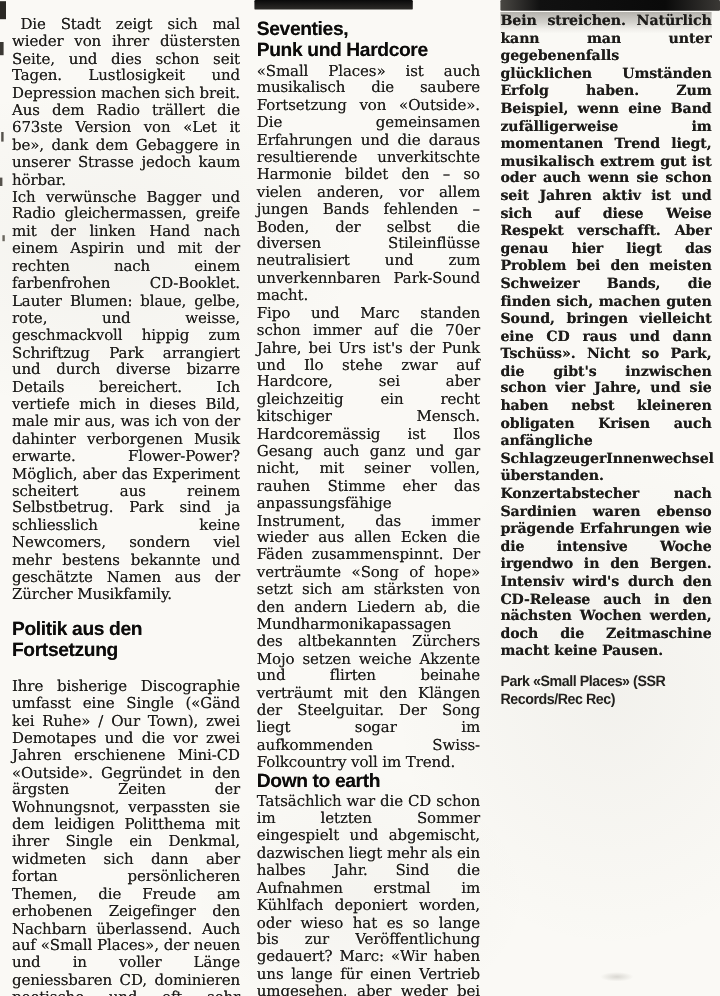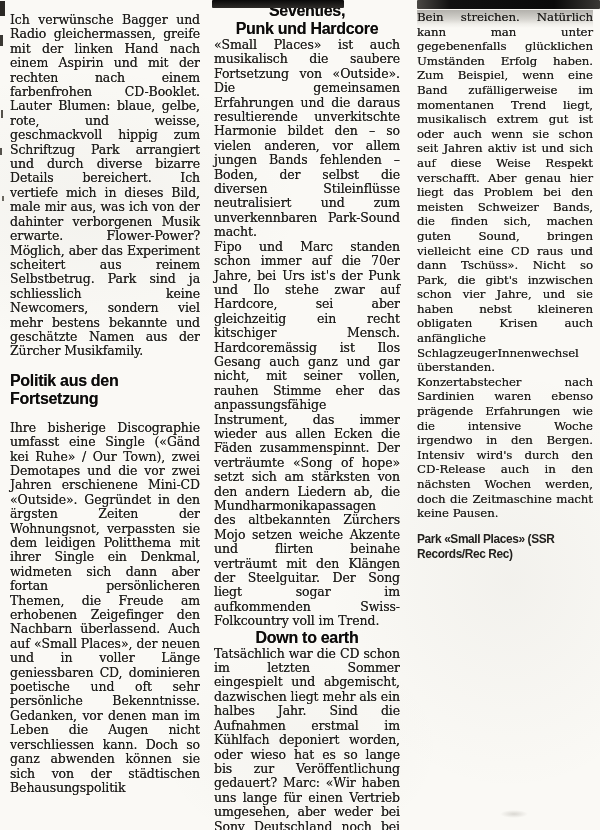--- a/index.html
+++ b/index.html
@@ -23,34 +23,34 @@
   .col3{left:417px;width:176px;}
   p.body{
     margin:0;
     font-size:12.5px;line-height:14.4px;
     text-align:justify;
     letter-spacing:-0.1px;
     text-shadow:0 0 0.5px rgba(30,28,25,0.75);
     -webkit-hyphens:auto;hyphens:auto;
   }
   .col1 p.body.firstp{text-indent:7px;}
-  .col3 p.body{font-size:11.8px;line-height:14.6px;}
+  .col3 p.body{font-size:11.8px;line-height:14.6px;font-weight:bold;}
   h2.heading{
     margin:0;
     font-family:"Liberation Sans", sans-serif;
     font-weight:bold;
     font-size:16px;line-height:18px;
     letter-spacing:-0.3px;
     color:#0c0b0a;
     white-space:pre-line;
     text-shadow:0 0 0.5px rgba(10,10,10,0.6);
   }
   .col1 h2.heading{margin-top:13px;margin-bottom:13px;}
-  .h-top{position:relative;padding-top:2px;margin-bottom:8px;text-align:center;}
-  .h-mid{margin-top:23px;margin-bottom:13px;text-align:center;}
+  .h-top{position:relative;padding-top:16px;margin-bottom:8px;}
+  .h-mid{margin-top:23px;margin-bottom:13px;}
   .crop-bar{
     position:absolute;top:0;left:0;height:8px;
     background:linear-gradient(to bottom,#0a0a0a,#2e2c29);
     border-radius:1px;
   }
   .bar2{width:132px;top:0;left:-2px;z-index:3;}
   .bar3{width:183px;height:9px;left:0;
     background:linear-gradient(to right,#4a4844 0%,#111 18%,#0a0a0a 75%,#3a3835 100%);}
   .col3 .textwrap{margin-top:10px;}
   .wash-first{
@@ -85,20 +85,21 @@
 <div class="page">
 
   <div class="artifact a1"></div>
   <div class="artifact a2"></div>
   <div class="artifact a3"></div>
   <div class="artifact a4"></div>
   <div class="artifact a5"></div>
   <div class="smudge"></div>
 
   <div class="col col1">
+    <p class="body firstp">Die Stadt zeigt sich mal wieder von ihrer düstersten Seite, und dies schon seit Tagen. Lustlosigkeit und Depression machen sich breit. Aus dem Radio trällert die 673ste Version von «Let it be», dank dem Gebaggere in unserer Strasse jedoch kaum hörbar.</p>
     <p class="body">Ich verwünsche Bagger und Radio gleichermassen, greife mit der linken Hand nach einem Aspirin und mit der rechten nach einem farbenfrohen CD-Booklet. Lauter Blumen: blaue, gelbe, rote, und weisse, geschmackvoll hippig zum Schriftzug Park arrangiert und durch diverse bizarre Details bereichert. Ich vertiefe mich in dieses Bild, male mir aus, was ich von der dahinter verborgenen Musik erwarte. Flower-Power? Möglich, aber das Experiment scheitert aus reinem Selbstbetrug. Park sind ja schliesslich keine Newcomers, sondern viel mehr bestens bekannte und geschätzte Namen aus der Zürcher Musikfamily.</p>
     <h2 class="heading">Politik aus den
 Fortsetzung</h2>
     <p class="body">Ihre bisherige Discographie umfasst eine Single («Gänd kei Ruhe» / Our Town), zwei Demotapes und die vor zwei Jahren erschienene Mini-CD «Outside». Gegründet in den ärgsten Zeiten der Wohnungsnot, verpassten sie dem leidigen Politthema mit ihrer Single ein Denkmal, widmeten sich dann aber fortan persönlicheren Themen, die Freude am erhobenen Zeigefinger den Nachbarn überlassend. Auch auf «Small Places», der neuen und in voller Länge geniessbaren CD, dominieren poetische und oft sehr persönliche Bekenntnisse. Gedanken, vor denen man im Leben die Augen nicht verschliessen kann. Doch so ganz abwenden können sie sich von der städtischen Behausungspolitik</p>
   </div>
 
   <div class="col col2">
     <div class="crop-bar bar2"></div>
     <h2 class="heading h-top">Seventies,
 Punk und Hardcore</h2>

